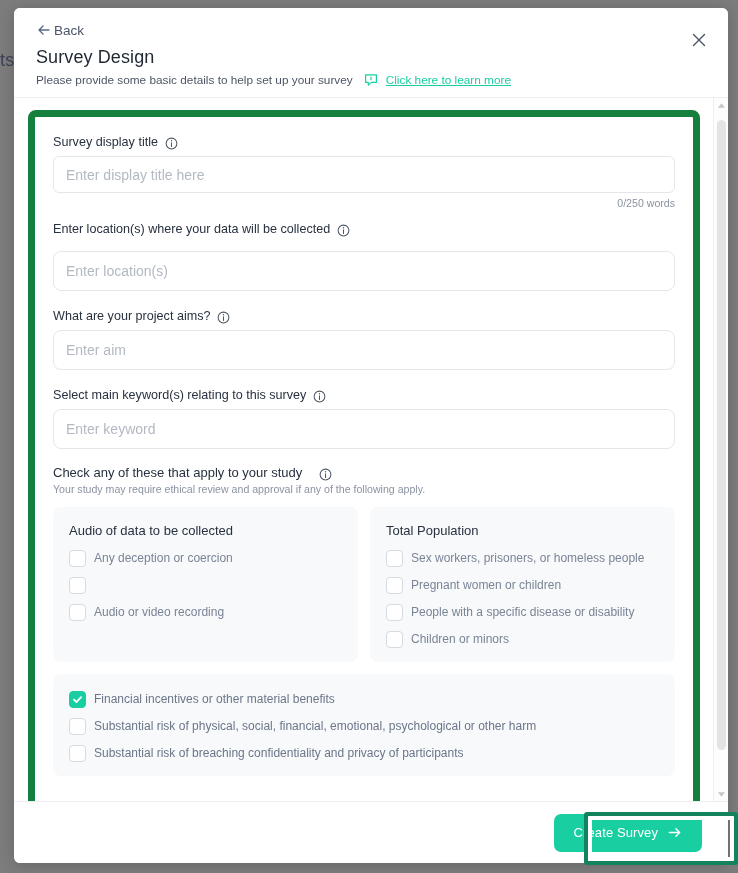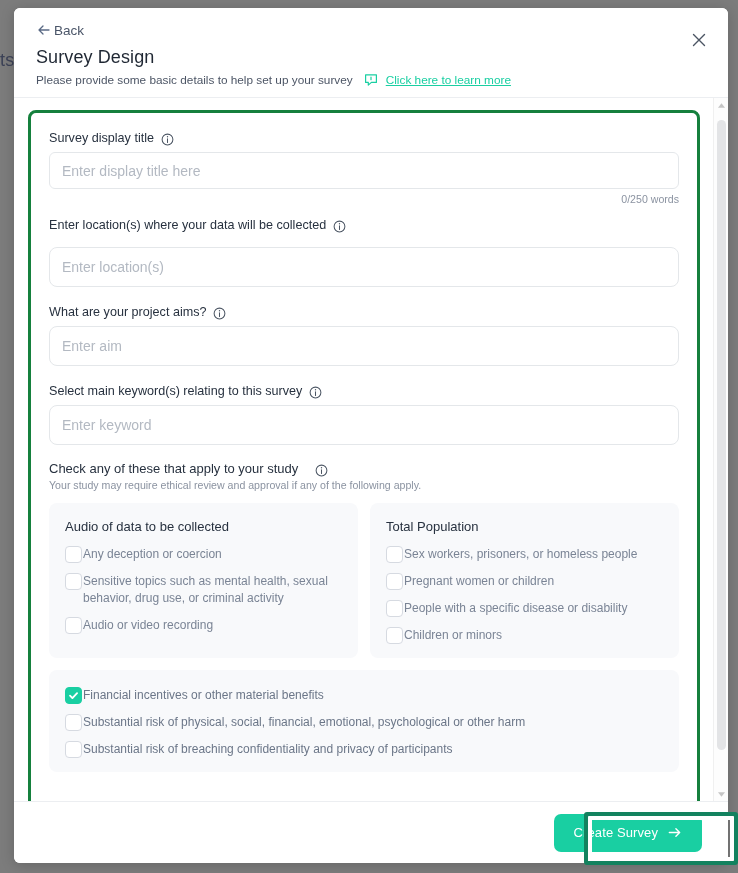--- a/index.html
+++ b/index.html
@@ -50,21 +50,21 @@
   .hdr-sep { height: 1px; background: #eceef1; }
 
   
   .body-wrap { position: relative; flex: 1 1 auto; background:#fff; overflow: hidden; }
   .scroll-area {
     position: absolute; inset: 0 14px 0 0;
     overflow: hidden;
     padding: 12px 14px 0 14px;
   }
   .form-card {
-    border: 3px solid #15803d; border-radius: 8px;
+    border: 7px solid #15803d; border-radius: 8px;
     background: #fff; padding: 18px 18px 14px 18px;
     min-height: 700px;
   }
 
   .field { margin-bottom: 4px; }
   .field-label-row { display: flex; align-items: center; gap: 7px; margin-bottom: 7px; }
   .field-label { font-size: 12.6px; color: #27313f; }
   .info-icon { width: 13px; height: 13px; display:block; color:#4b5563; flex:0 0 auto; }
 
   .text-input {
@@ -87,21 +87,21 @@
   .check-sub { font-size: 10.6px; color: #8b93a1; margin-top: 3px; }
 
   .panels { display: flex; gap: 12px; margin-top: 12px; }
   .panel {
     flex: 1 1 0; background: #f8f9fb; border-radius: 8px;
     padding: 16px 16px 14px 16px;
   }
   .panel.full { flex: none; width: 100%; margin-top: 12px; }
   .panel-title { font-size: 13px; color: #27313f; margin-bottom: 11px; }
 
-  .check-row { display: flex; align-items: flex-start; gap: 1px; margin-bottom: 9px; cursor: pointer; }
+  .check-row { display: flex; align-items: flex-start; gap: 8px; margin-bottom: 9px; cursor: pointer; }
   .check-row:last-child { margin-bottom: 0; }
   .cbox {
     flex: 0 0 auto; width: 17px; height: 17px; border-radius: 4px;
     border: 1px solid #d6dae1; background: #fff; margin-top: 1px;
     display: flex; align-items: center; justify-content: center;
   }
   .cbox.checked { background: #19cfa2; border-color: #19cfa2; }
   .cbox svg { width: 11px; height: 11px; color:#fff; display:block; }
   .cbox:not(.checked) svg { display: none; }
   .check-label { font-size: 12px; color: #7a8495; line-height: 1.42; padding-top: 1px; }
@@ -272,21 +272,20 @@
           <div class="panels">
 
             <div class="panel">
               <div class="panel-title">Audio of data to be collected</div>
               <div class="check-row">
                 <span class="cbox"></span>
                 <span class="check-label">Any deception or coercion</span>
               </div>
               <div class="check-row">
                 <span class="cbox"></span>
-                <span class="check-label">Sensitive topics such as mental health, sexual behavior, drug use, or criminal activity</span>
               </div>
               <div class="check-row">
                 <span class="cbox"></span>
                 <span class="check-label">Audio or video recording</span>
               </div>
             </div>
 
             <div class="panel">
               <div class="panel-title">Total Population</div>
               <div class="check-row">

